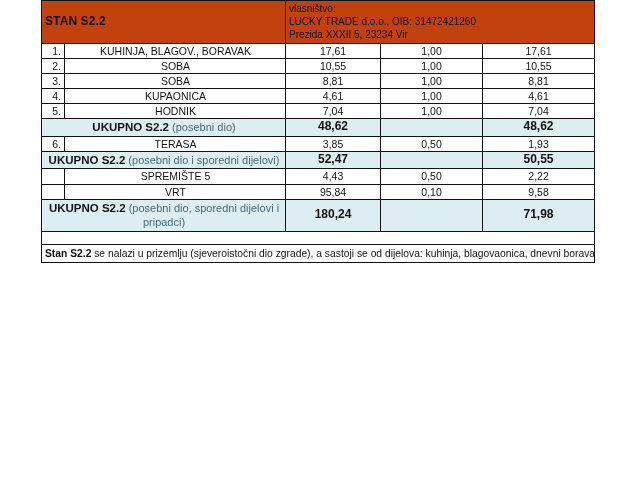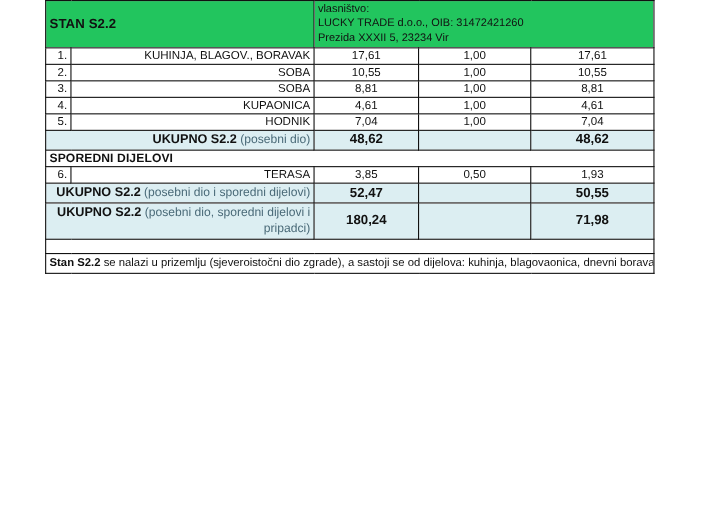--- a/index.html
+++ b/index.html
@@ -47,30 +47,30 @@
   col.c-name  { width: 221px; }
   col.c-area  { width: 95px; }
   col.c-coef  { width: 102px; }
   col.c-val   { width: 112px; }
 
   .num-cell {
     text-align: right;
     padding-right: 4px;
     font-size: 10.5px;
   }
-  .name-cell { text-align: right; }
+  .name-cell { text-align: center; }
   .val {
     text-align: center;
     padding-right: 4px;
     font-variant-numeric: tabular-nums;
   }
 
   
   .hdr-row td {
-    background: #22c55e;
+    background: #c2410c;
     height: 44px;
     vertical-align: middle;
     border: 1px solid #111111;
     border-bottom-width: 2px;
   }
   .hdr-title {
     font-weight: bold;
     font-size: 12px;
     padding-left: 5px;
     letter-spacing: 0.1px;
@@ -204,40 +204,51 @@
         <td class="val">7,04</td>
       </tr>
 
       <tr class="total">
         <td class="name-cell" colspan="2"><span>UKUPNO S2.2</span><span class="sub"> (posebni dio)</span></td>
         <td class="val">48,62</td>
         <td class="val"></td>
         <td class="val">48,62</td>
       </tr>
 
-      <tr class="section">
-        <td colspan="5">SPOREDNI DIJELOVI</td>
-      </tr>
 
       <tr class="item">
         <td class="num-cell">6.</td>
         <td class="name-cell">TERASA</td>
         <td class="val">3,85</td>
         <td class="val">0,50</td>
         <td class="val">1,93</td>
       </tr>
 
       <tr class="total total-tall">
         <td class="name-cell" colspan="2"><span>UKUPNO S2.2</span><span class="sub"> (posebni dio i sporedni dijelovi)</span></td>
         <td class="val">52,47</td>
         <td class="val"></td>
         <td class="val">50,55</td>
       </tr>
 
 
+      <tr class="item">
+        <td class="num-cell"></td>
+        <td class="name-cell">SPREMIŠTE 5</td>
+        <td class="val">4,43</td>
+        <td class="val">0,50</td>
+        <td class="val">2,22</td>
+      </tr>
+      <tr class="item">
+        <td class="num-cell"></td>
+        <td class="name-cell">VRT</td>
+        <td class="val">95,84</td>
+        <td class="val">0,10</td>
+        <td class="val">9,58</td>
+      </tr>
 
       <tr class="total total-tall">
         <td class="name-cell" colspan="2"><span>UKUPNO S2.2</span><span class="sub"> (posebni dio, sporedni dijelovi i pripadci)</span></td>
         <td class="val">180,24</td>
         <td class="val"></td>
         <td class="val">71,98</td>
       </tr>
 
       <tr class="spacer">
         <td colspan="5"></td>

